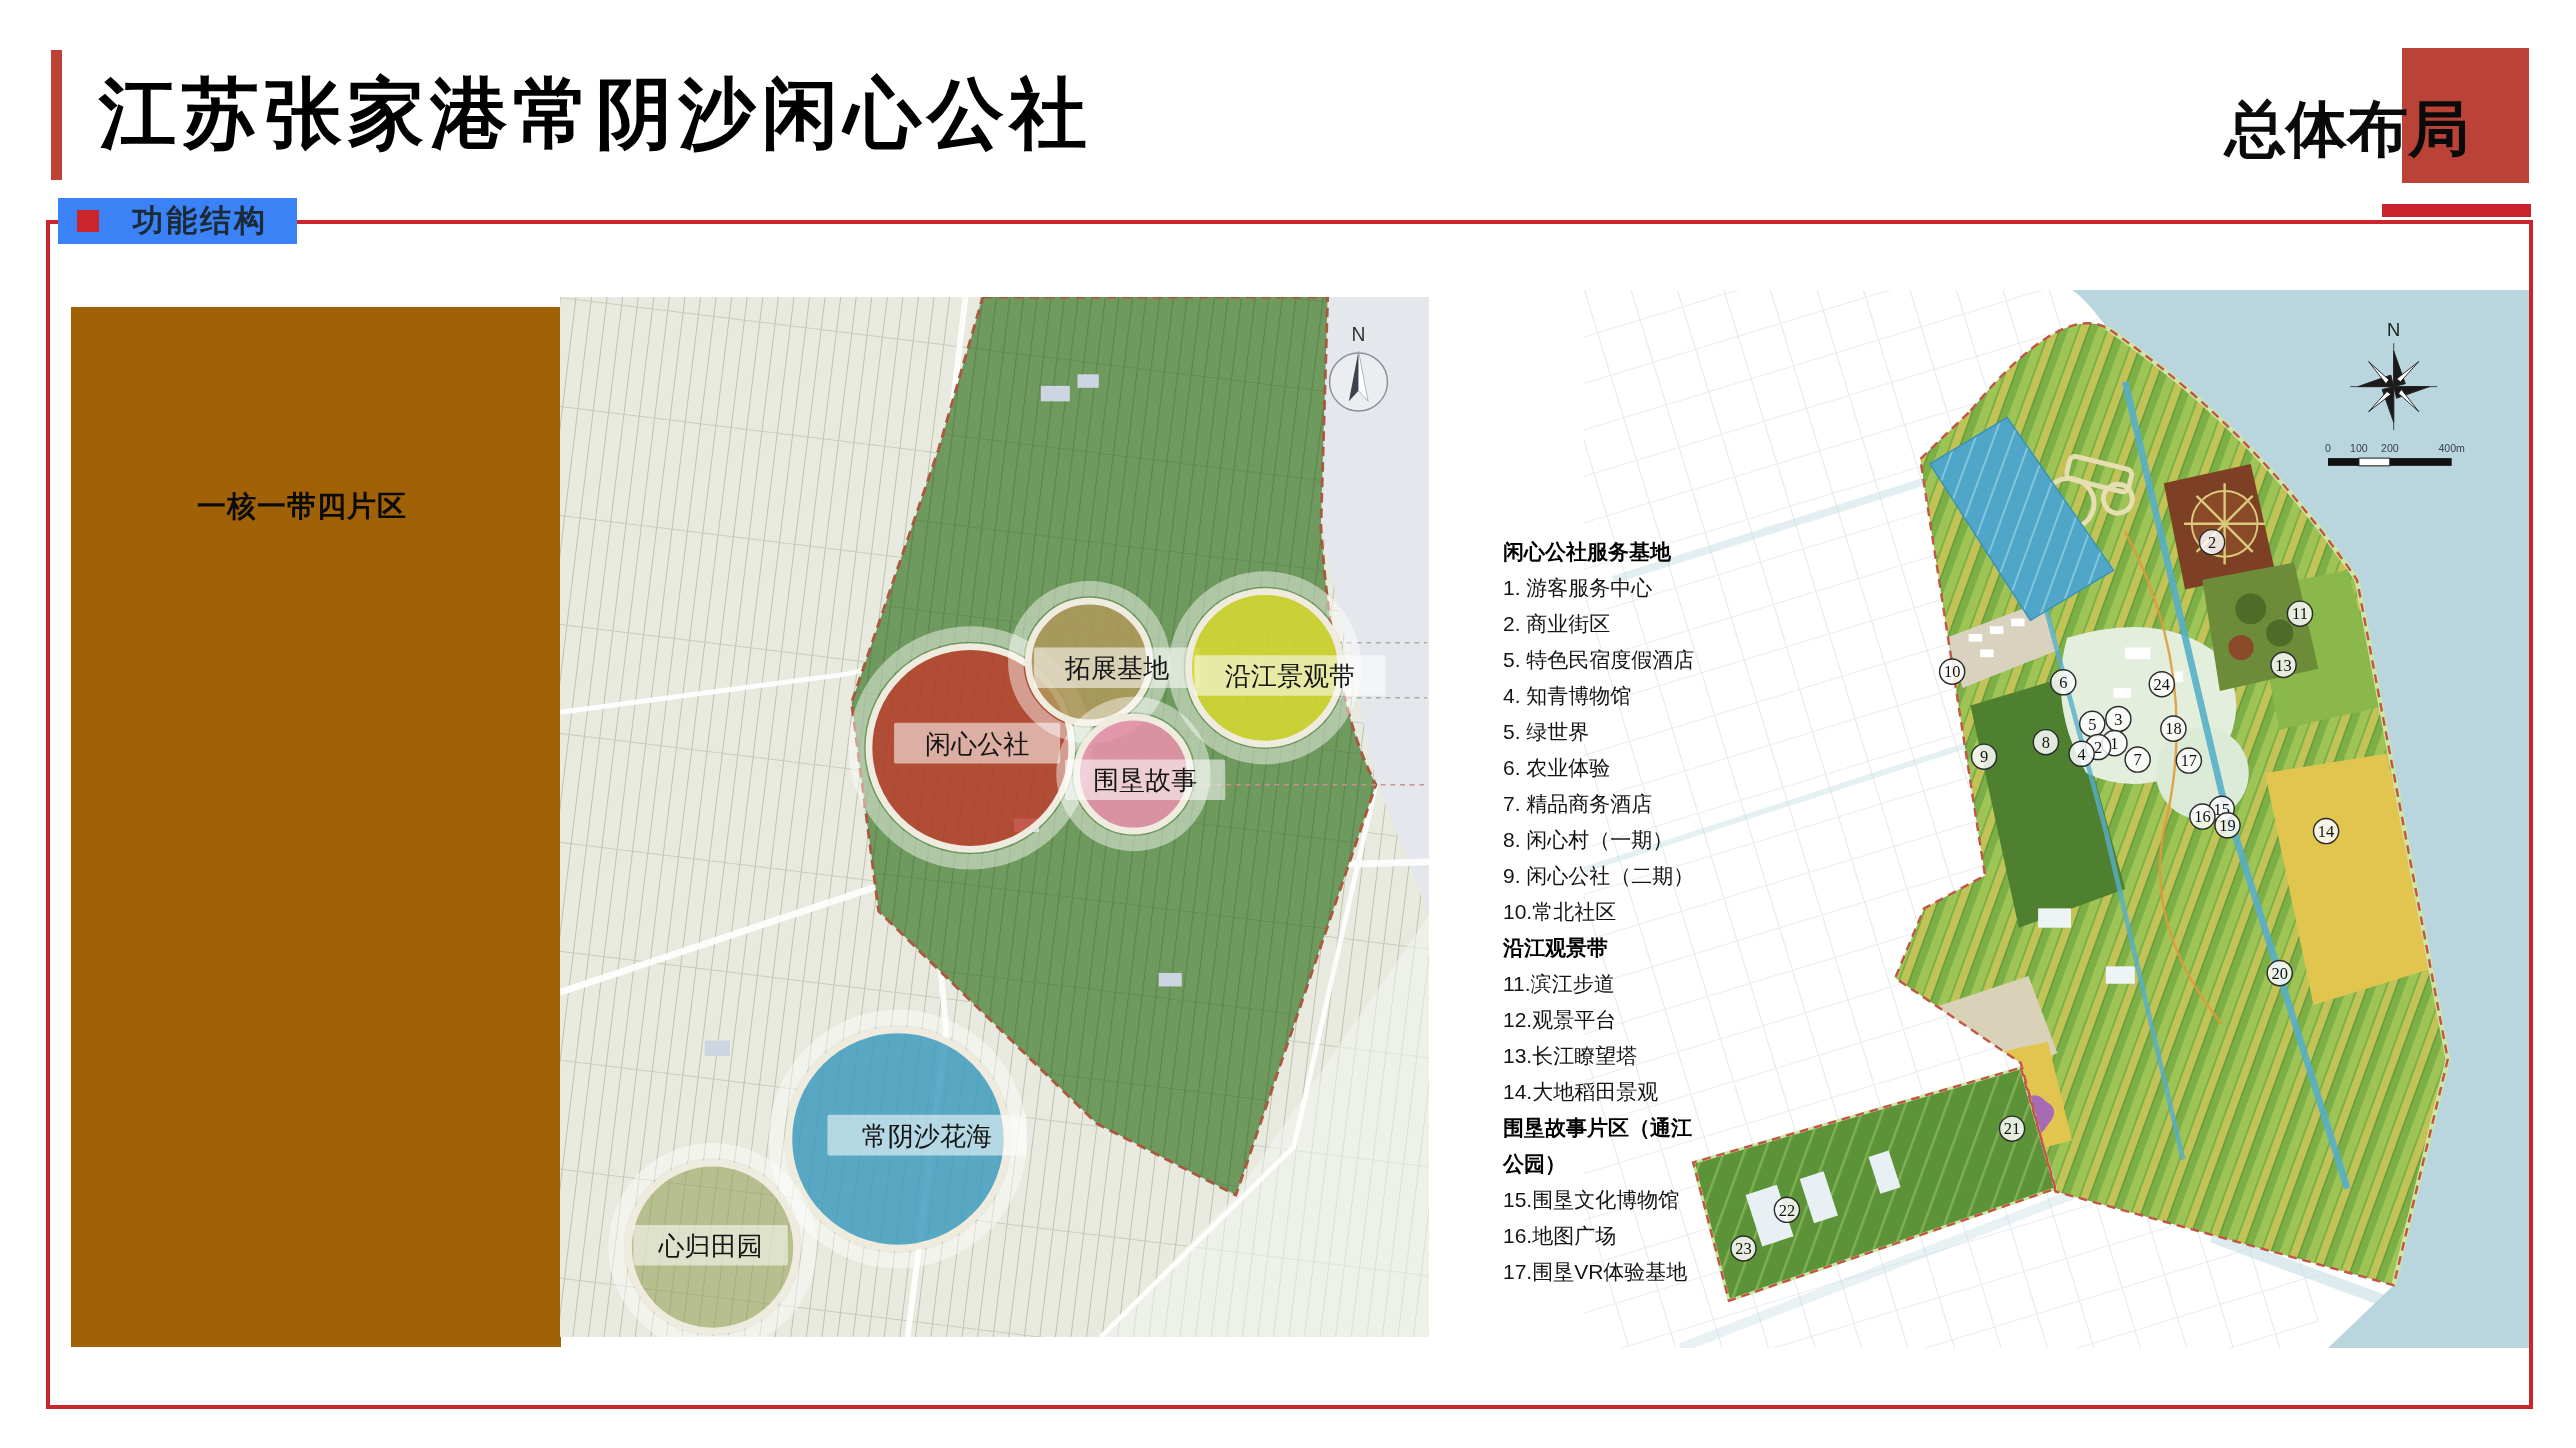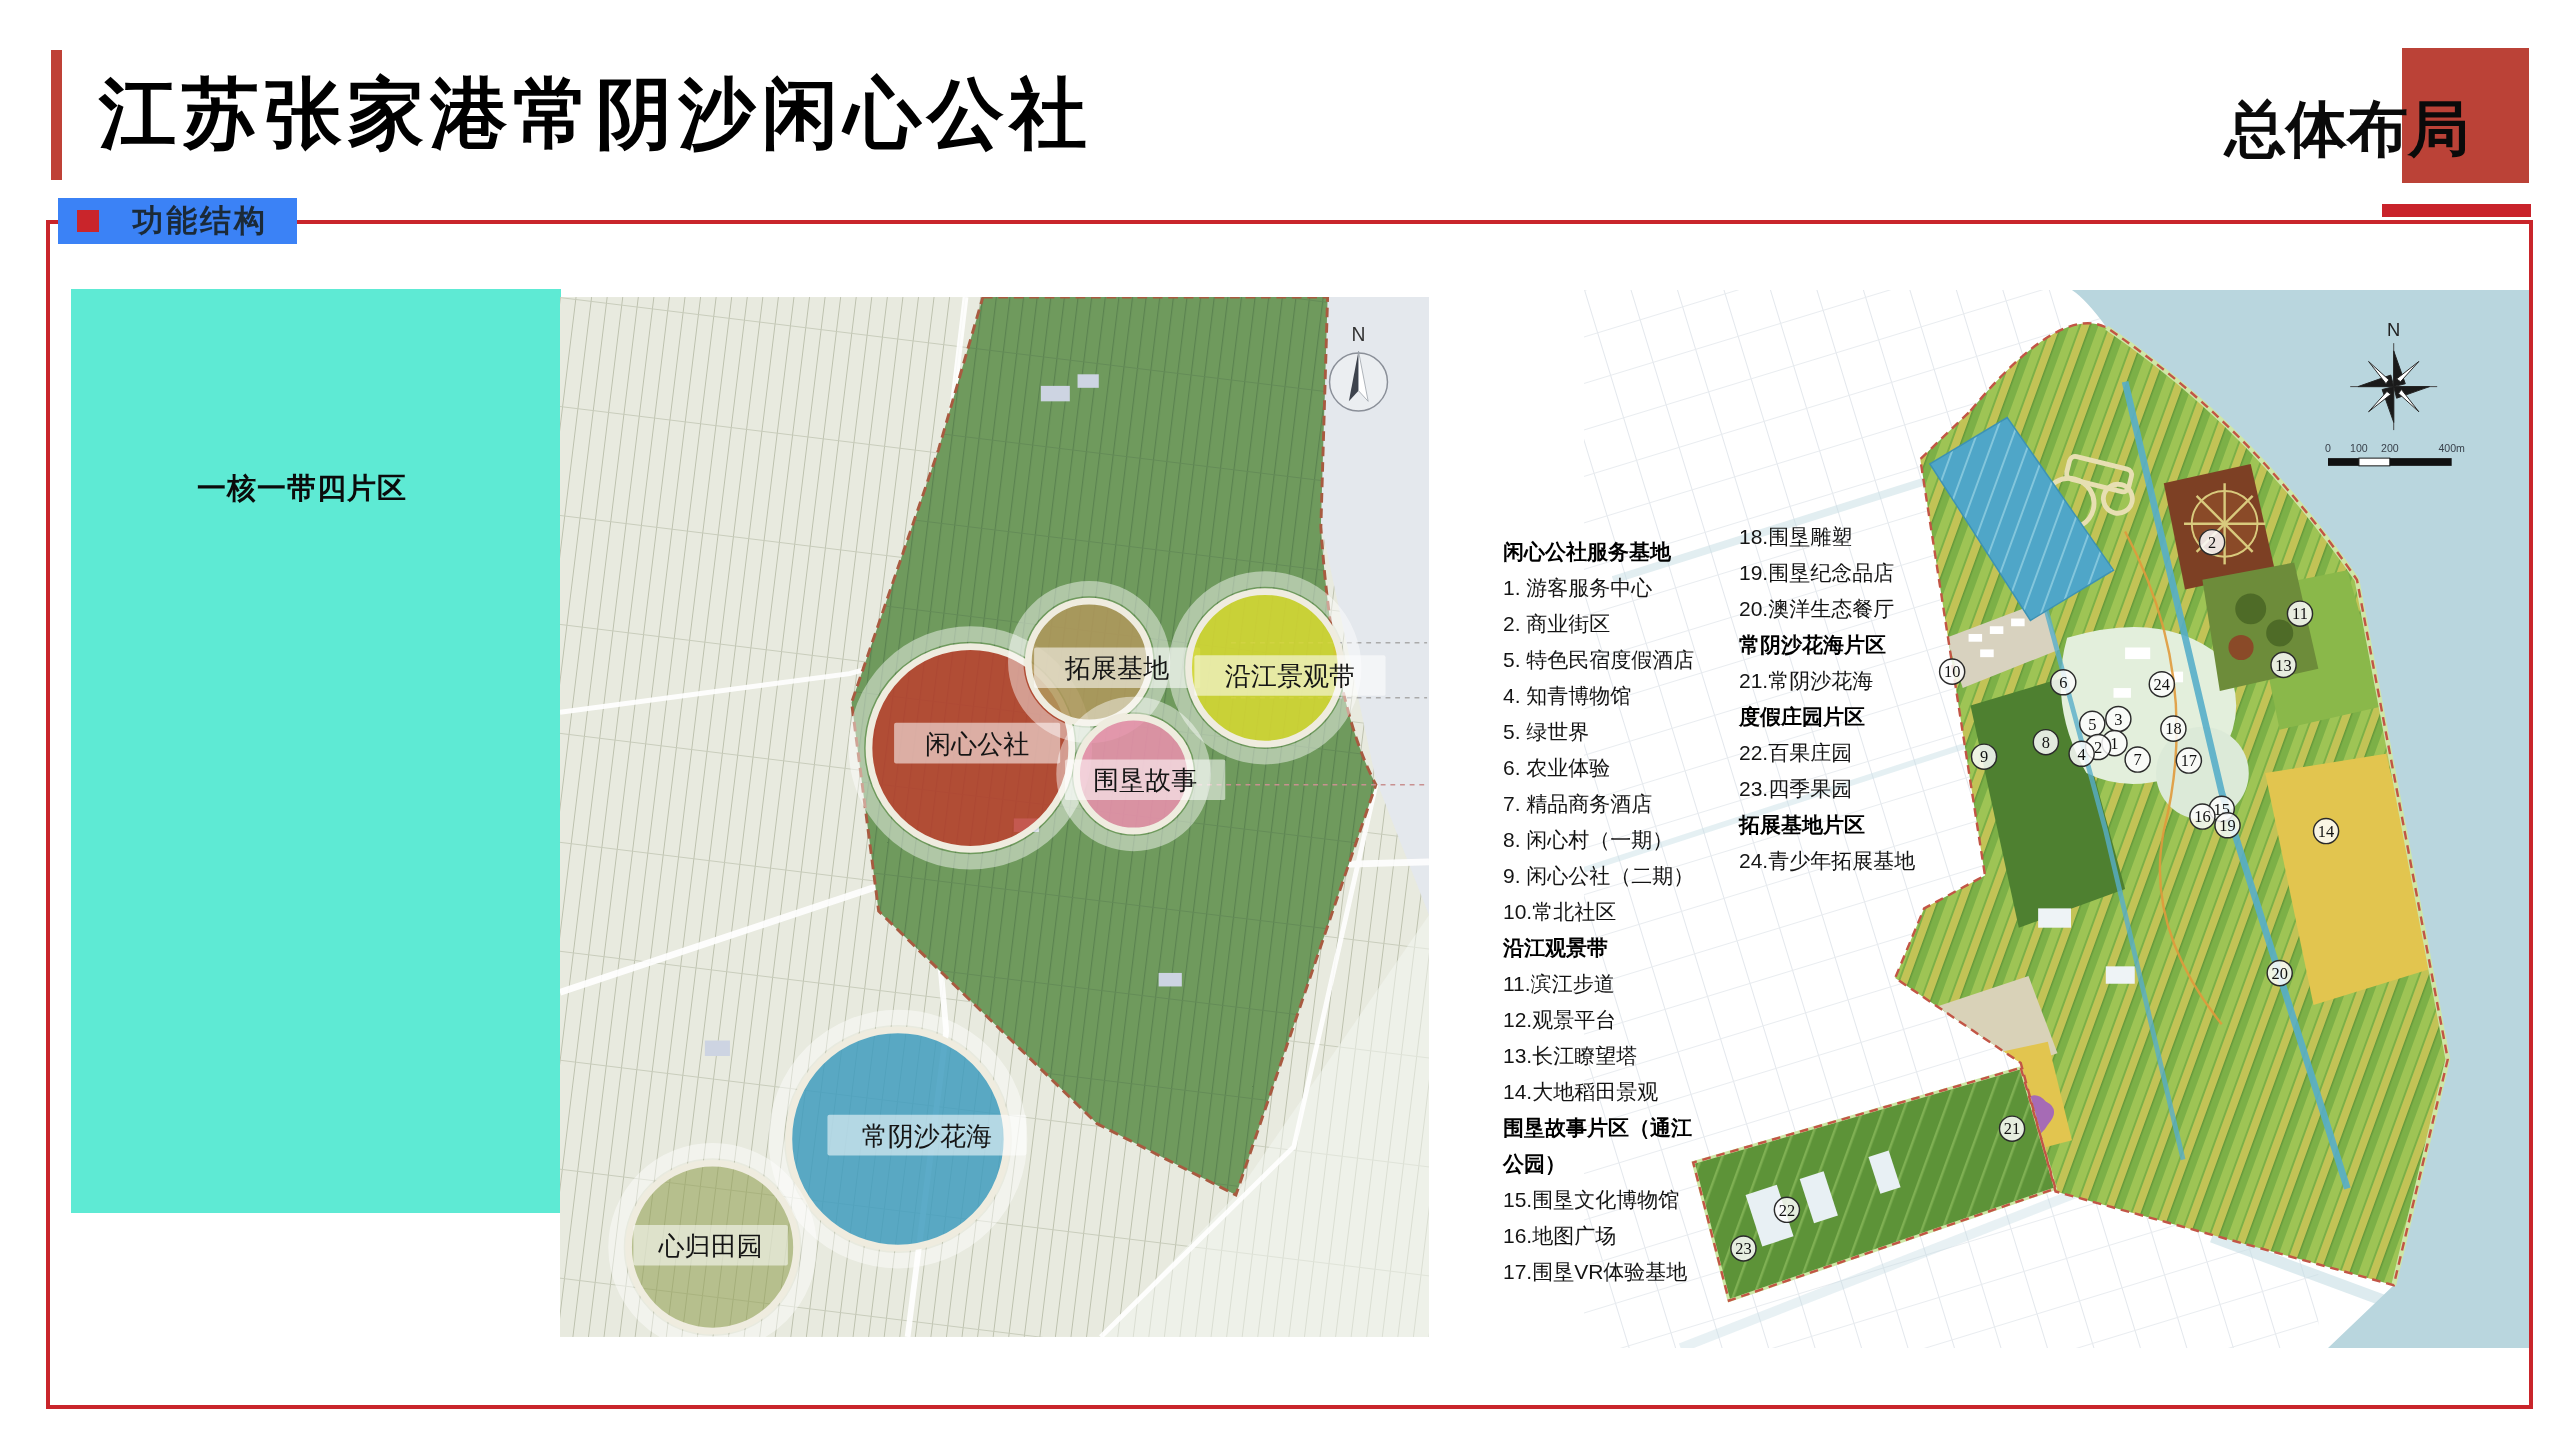--- a/index.html
+++ b/index.html
@@ -13,21 +13,21 @@
   .corner-tag{position:absolute;left:2154px;top:89px;width:315px;text-align:right;
               font-family:"Liberation Serif","DejaVu Serif",serif;font-size:61px;font-weight:bold;color:#0a0a0a;}
   .accent-bar{position:absolute;left:2382px;top:204px;width:149px;height:12.6px;background:#c9232b;}
   
   .frame{position:absolute;left:46px;top:220px;width:2479px;height:1181px;border:4.8px solid #c9252b;}
   .section-label{position:absolute;left:58px;top:198px;height:46px;background:#3b82f6;display:flex;
                  align-items:center;padding:0 29px 0 19.3px;z-index:5;}
   .section-label .bullet{width:22px;height:22px;background:#c9252b;margin-right:33px;}
   .section-label .txt{font-size:31px;font-weight:600;color:#1b2a38;letter-spacing:2.9px;}
   
-  .panel{position:absolute;left:71px;top:289px;width:490px;height:924px;background:#5eead4;}
+  .panel{position:absolute;left:71px;top:307px;width:490px;height:1040px;background:#a16207;}
   .panel-head{position:absolute;left:126px;top:180px;font-size:29px;font-weight:bold;color:#0b0b0b;letter-spacing:1px;}
   .panel-lines{position:absolute;left:123px;top:282px;}
   .lp-line{height:55px;display:flex;align-items:center;font-size:26px;color:#101010;}
   .lp-line.b{font-weight:bold;font-size:27px;}
   .map-svg{position:absolute;display:block;}
   #leftmap{left:560px;top:297px;}
   #rightmap{left:1584px;top:290px;}
   
   .legend-col{position:absolute;z-index:6;}
   #legend1{left:1503px;top:516px;width:205px;margin-top:18px;}
@@ -370,27 +370,15 @@
       <div class="lg-line h">沿江观景带</div>
       <div class="lg-line">11.滨江步道</div>
       <div class="lg-line">12.观景平台</div>
       <div class="lg-line">13.长江瞭望塔</div>
       <div class="lg-line">14.大地稻田景观</div>
       <div class="lg-line h">围垦故事片区（通江公园）</div>
       <div class="lg-line">15.围垦文化博物馆</div>
       <div class="lg-line">16.地图广场</div>
       <div class="lg-line">17.围垦VR体验基地</div>
     </div>
-  <div id="legend2" class="legend-col">
-      <div class="lg-line">18.围垦雕塑</div>
-      <div class="lg-line">19.围垦纪念品店</div>
-      <div class="lg-line">20.澳洋生态餐厅</div>
-      <div class="lg-line h">常阴沙花海片区</div>
-      <div class="lg-line">21.常阴沙花海</div>
-      <div class="lg-line h">度假庄园片区</div>
-      <div class="lg-line">22.百果庄园</div>
-      <div class="lg-line">23.四季果园</div>
-      <div class="lg-line h">拓展基地片区</div>
-      <div class="lg-line">24.青少年拓展基地</div>
-    </div>
 
 </div>
 
 
 </body></html>

